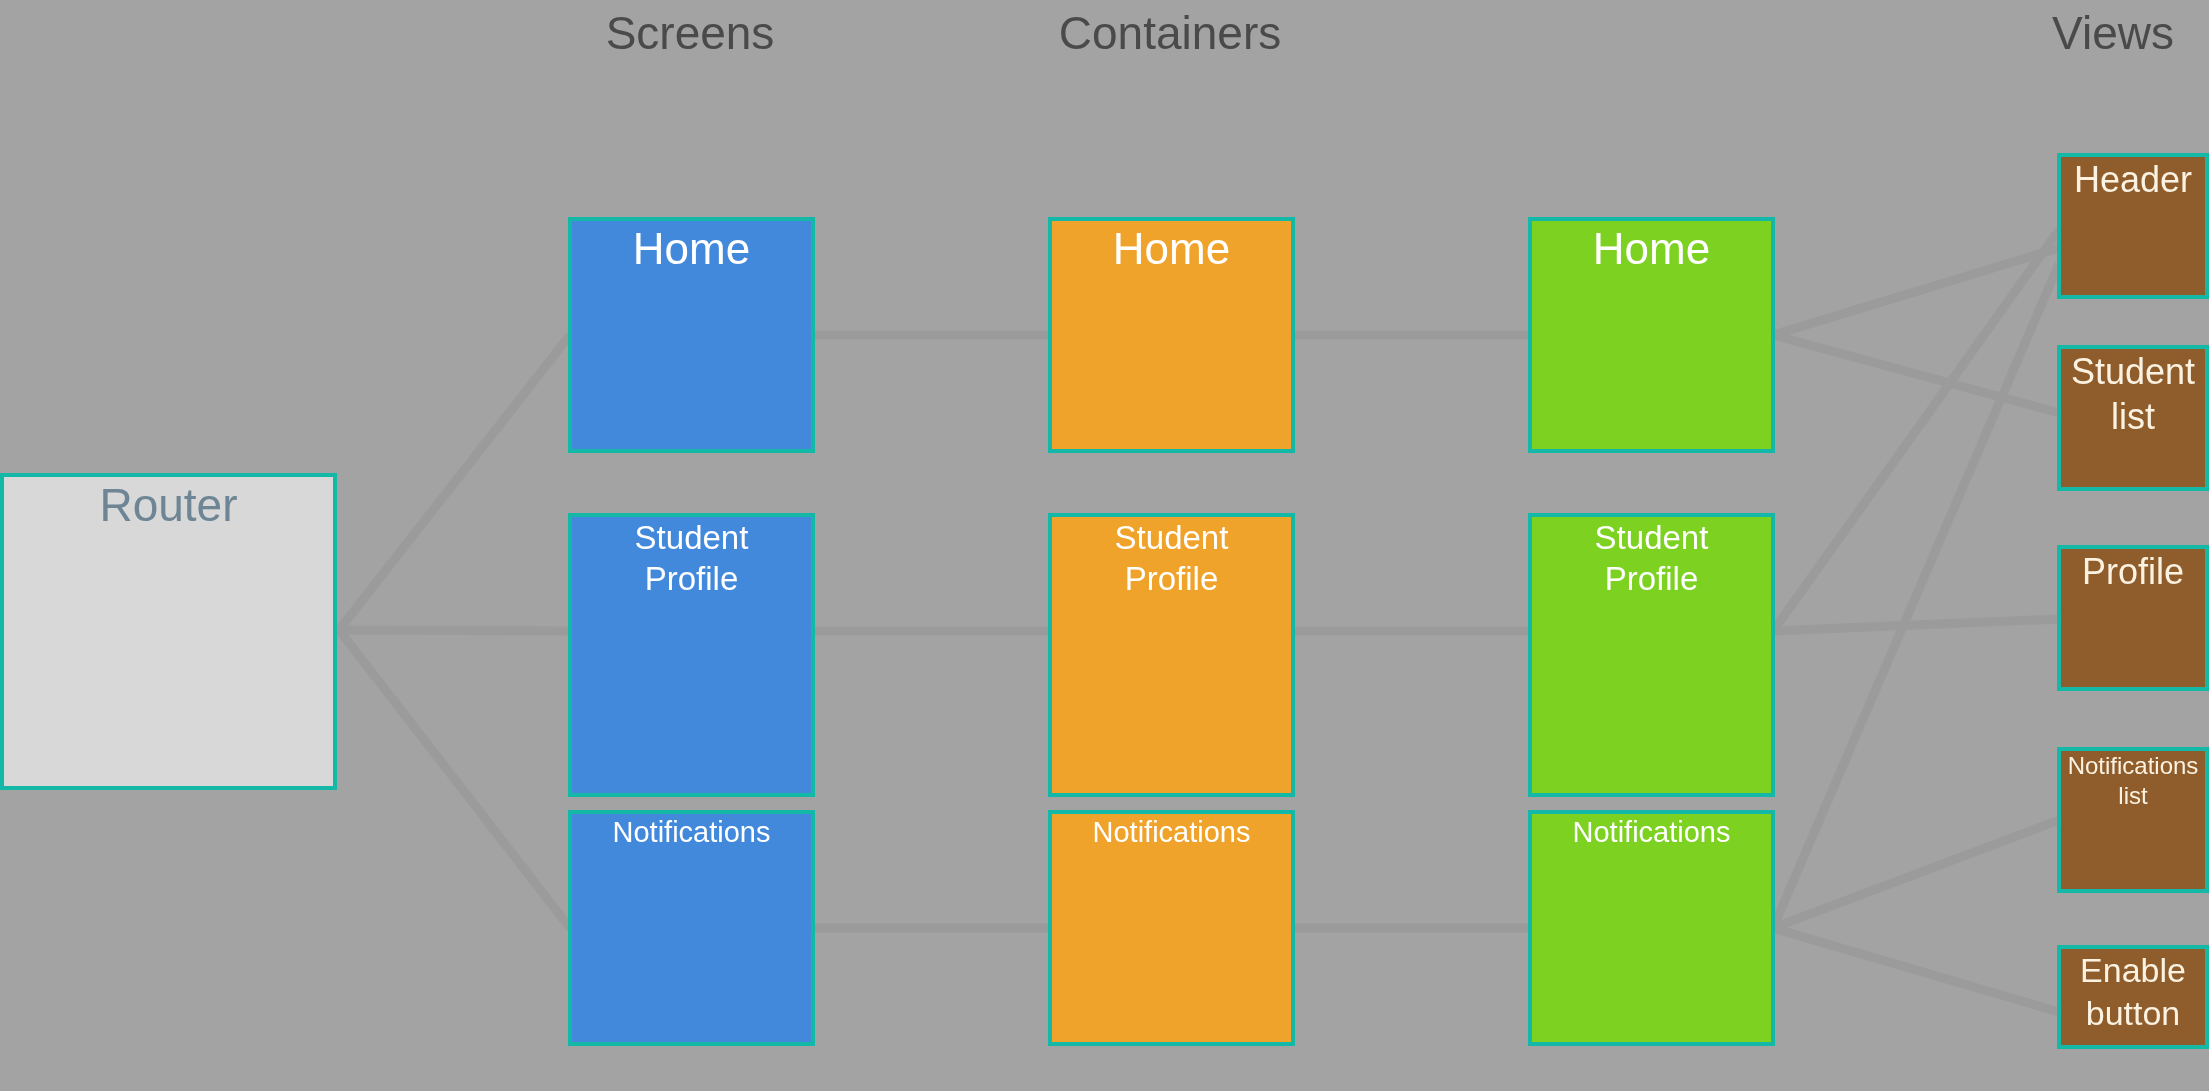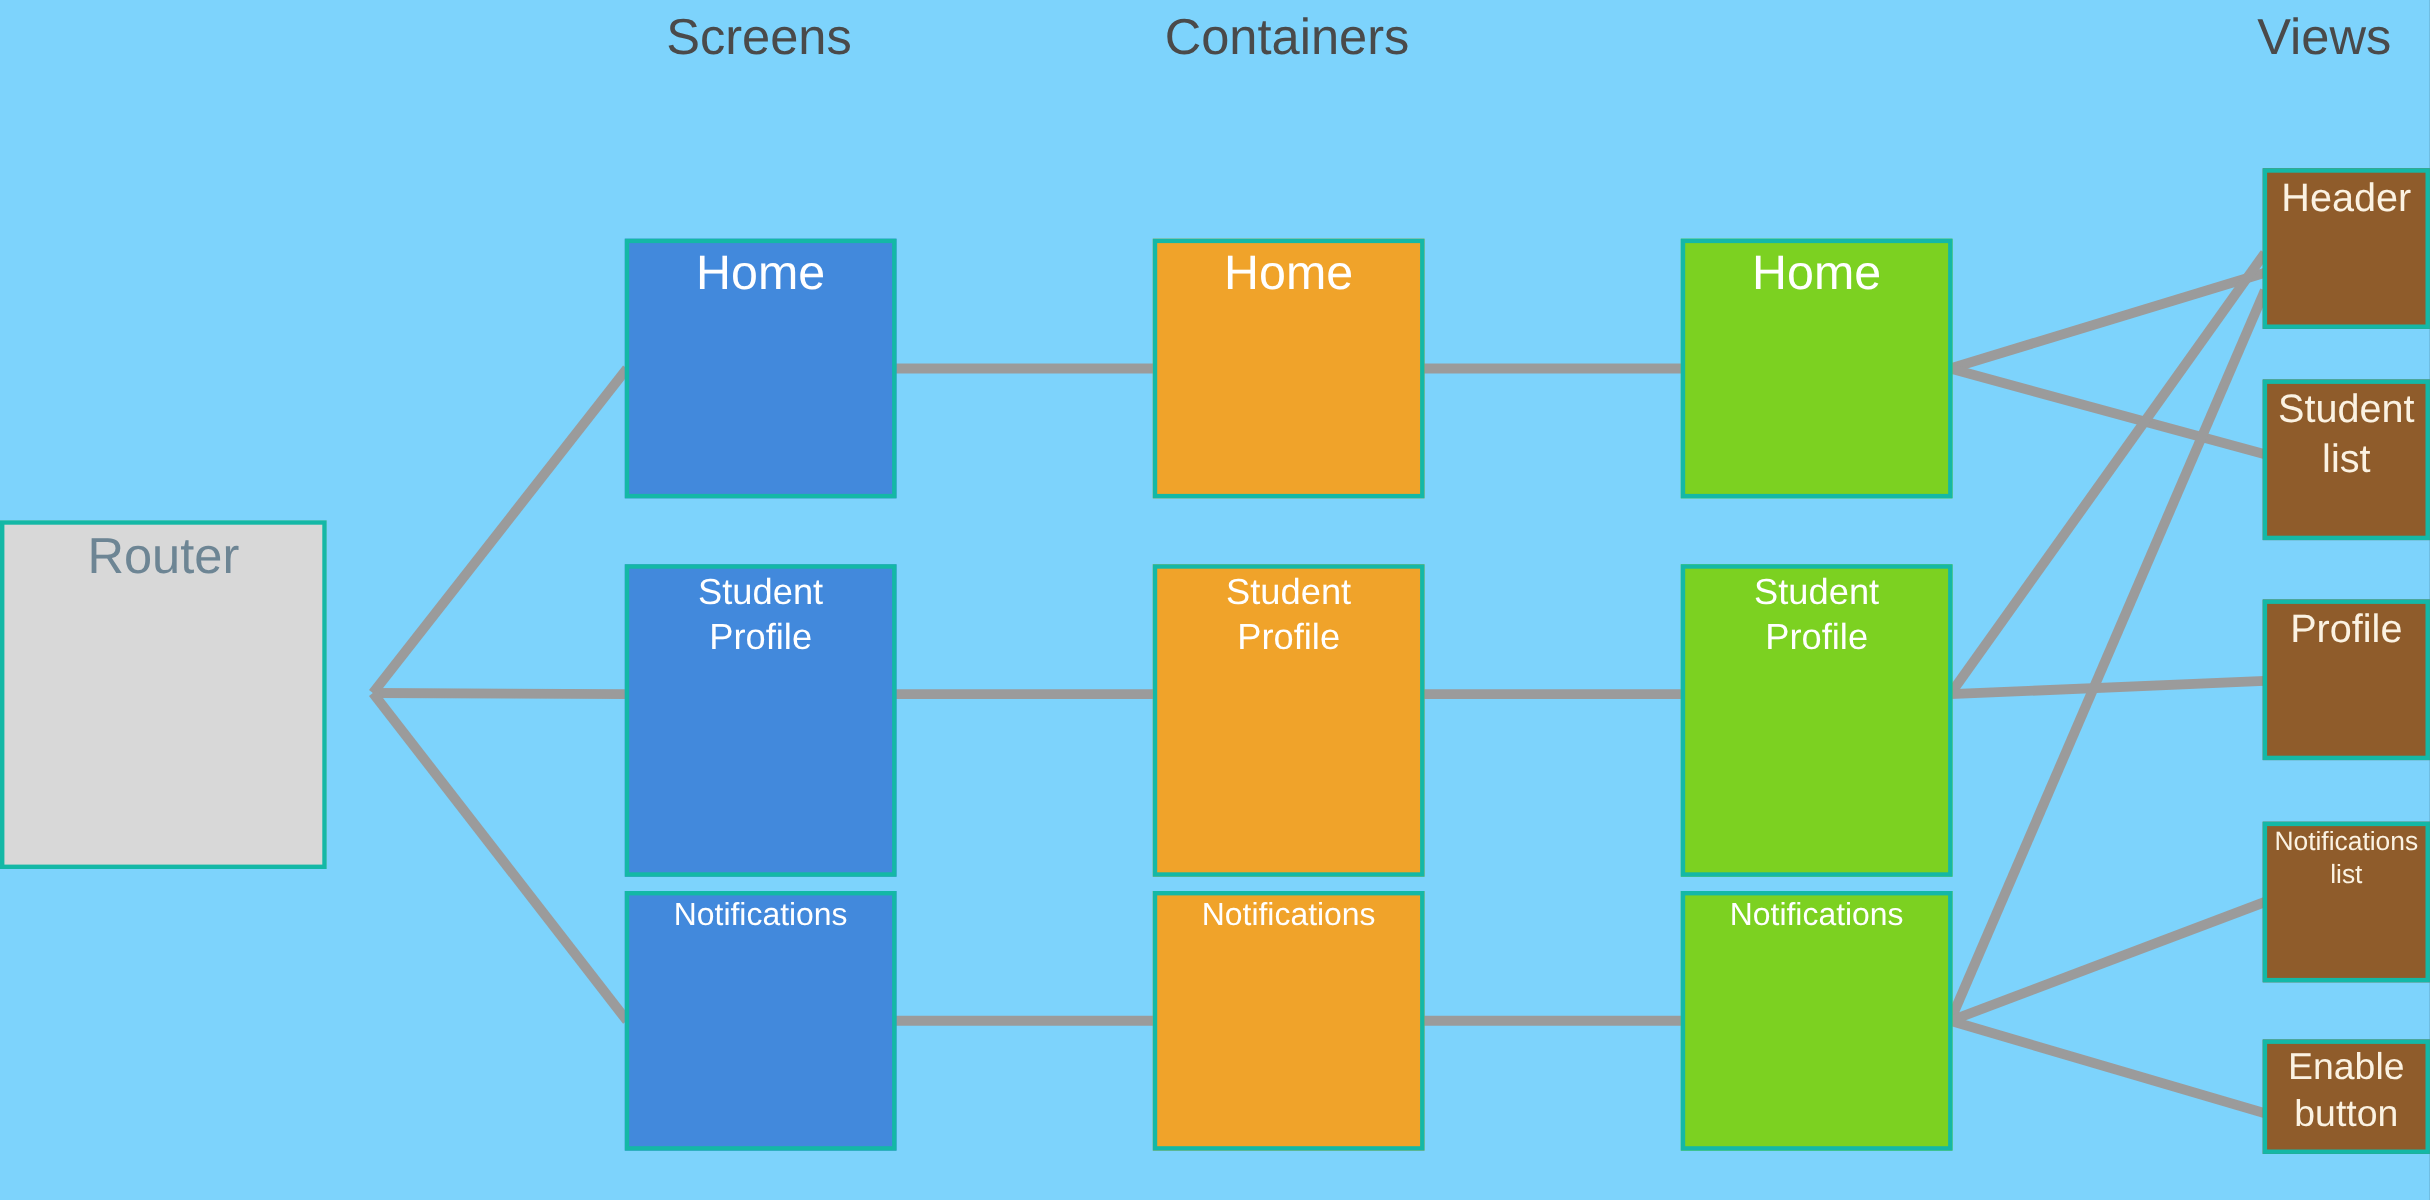--- a/index.html
+++ b/index.html
@@ -1,36 +1,36 @@
 <!DOCTYPE html>
 <html><head>
 <meta charset="utf-8">
 <style>
   html,body{margin:0;padding:0;background:#000;}
   .canvas{
-    position:relative;width:2209px;height:1091px;background:#7dd3fc;
+    position:relative;width:2209px;height:1091px;background:#a3a3a3;
     font-family:"Liberation Sans",sans-serif;overflow:hidden;
   }
   .col-header{
     position:absolute;top:6px;height:54px;line-height:54px;
     color:#4a4a4a;font-size:46px;text-align:center;
   }
   .node{
     position:absolute;box-sizing:border-box;border:4px solid #14b8a6;
     display:flex;justify-content:center;text-align:center;
     color:#ffffff;
   }
   .node span{display:block;line-height:1.25;}
   .screens{background:#4289DC;}
   .containers{background:#F0A32A;}
   .combine{background:#7CD121;}
   .views{background:#8F5C2B;color:#FBF2E2;}
   .router{
     background:#D8D8D8;color:#6D8594;font-size:46px;
-    left:0;top:473px;width:297px;height:317px;
+    left:0;top:473px;width:337px;height:317px;
   }
   
   .c-screens{left:568px;width:247px;}
   .c-containers{left:1048px;width:247px;}
   .c-combine{left:1528px;width:247px;}
   .c-views{left:2057px;width:152px;}
   
   .r1{top:217px;height:236px;}
   .r2{top:513px;height:284px;}
   .r3{top:810px;height:236px;}

